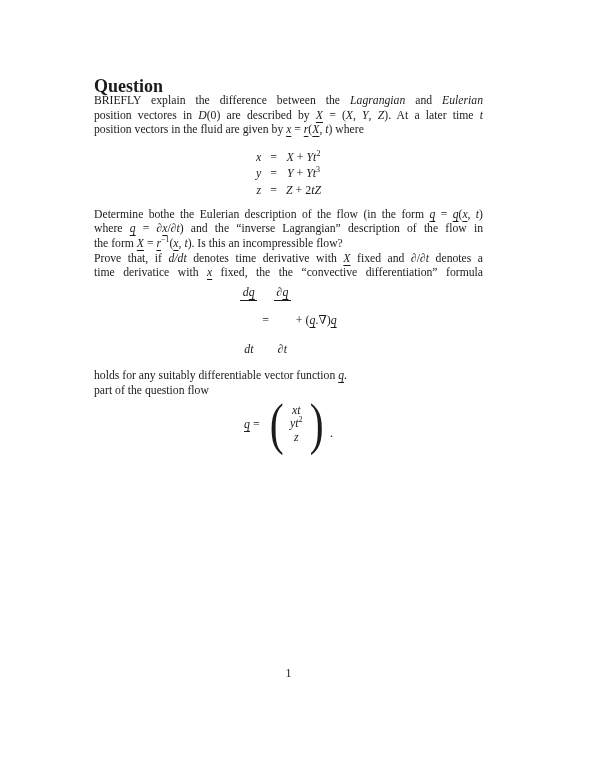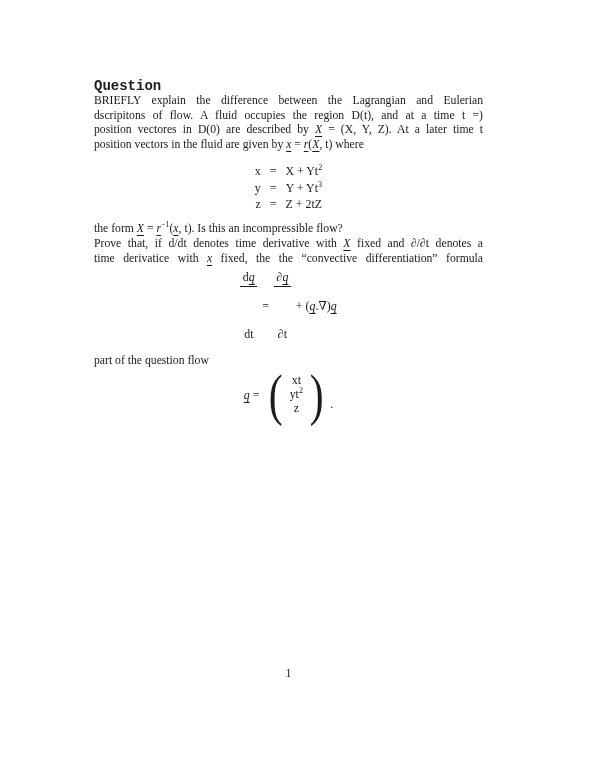--- a/index.html
+++ b/index.html
@@ -10,35 +10,34 @@
     font-family: "Liberation Serif", "DejaVu Serif", serif;
     color: #1b1b1b;
     overflow: hidden;
   }
   .content {
     position: absolute;
     left: 94px; top: 79px; width: 389px;
   }
   .heading {
     font-weight: bold;
-    font-size: 14px;
+    font-size: 18px;
     line-height: 15px;
-    font-family: Liberation Mono, monospace;
   }
   .para { font-size: 11.7px; }
   .ln {
     line-height: 14.6px;
     white-space: nowrap;
   }
   .just {
     text-align: justify;
     text-align-last: justify;
     overflow: hidden;
   }
-  .iv { }
+  .iv { font-style: italic; }
   .uv {
     font-style: italic;
     text-decoration: underline;
     text-decoration-thickness: 0.9px;
     text-underline-offset: 2.5px;
   }
   sup { font-size: 0.68em; line-height: 0; }
   
   .eqnarray {
     display: grid;
@@ -99,57 +98,59 @@
 </head>
 <body>
 
 <div class="page">
   <div class="content">
 
     <div class="heading">Question</div>
 
     <div class="para">
       <div class="ln just">BRIEFLY explain the difference between the <span class="iv">Lagrangian</span> and <span class="iv">Eulerian</span></div>
-      <div class="ln just">dscripitons of flow. A fluid occupies the region <span class="iv">D</span>(<span class="iv">t</span>), and at a time <span class="iv">t</span> =)</div>
       <div class="ln just">position vectores in <span class="iv">D</span>(0) are described by <span class="uv">X</span> = (<span class="iv">X</span>, <span class="iv">Y</span>, <span class="iv">Z</span>). At a later time <span class="iv">t</span></div>
       <div class="ln">position vectors in the fluid are given by <span class="uv">x</span> = <span class="uv">r</span>(<span class="uv">X</span>, <span class="iv">t</span>) where</div>
     </div>
 
     <div class="eqnarray">
       <span class="eq-lhs"><span class="iv">x</span></span>
       <span class="eq-rel">=</span>
       <span class="eq-rhs"><span class="iv">X</span> + <span class="iv">Yt</span><sup>2</sup></span>
       <span class="eq-lhs"><span class="iv">y</span></span>
       <span class="eq-rel">=</span>
       <span class="eq-rhs"><span class="iv">Y</span> + <span class="iv">Yt</span><sup>3</sup></span>
       <span class="eq-lhs"><span class="iv">z</span></span>
       <span class="eq-rel">=</span>
       <span class="eq-rhs"><span class="iv">Z</span> + 2<span class="iv">tZ</span></span>
     </div>
 
     <div class="para">
+      <div class="ln just">Determine bothe the Eulerian description of the flow (in the form <span class="uv">q</span> = <span class="uv">q</span>(<span class="uv">x</span>, <span class="iv">t</span>)</div>
+      <div class="ln just">where <span class="uv">q</span> = ∂<span class="uv">x</span>/∂<span class="iv">t</span>) and the “inverse Lagrangian” description of the flow in</div>
       <div class="ln">the form <span class="uv">X</span> = <span class="uv">r</span><sup>−1</sup>(<span class="uv">x</span>, <span class="iv">t</span>). Is this an incompressible flow?</div>
       <div class="ln just">Prove that, if <span class="iv">d/dt</span> denotes time derivative with <span class="uv">X</span> fixed and ∂/∂<span class="iv">t</span> denotes a</div>
       <div class="ln just">time derivatice with <span class="uv">x</span> fixed, the the “convective differentiation” formula</div>
     </div>
 
     <div class="formula">
       <span class="frac">
           <span class="num"><span class="iv">d</span><span class="uv">q</span></span>
           <span class="den"><span class="iv">dt</span></span>
         </span>
       <span>=</span>
       <span class="frac">
           <span class="num">∂<span class="uv">q</span></span>
           <span class="den">∂<span class="iv">t</span></span>
         </span>
       <span>+ (<span class="uv">q</span>.∇)<span class="uv">q</span></span>
     </div>
 
     <div class="para">
+      <div class="ln">holds for any suitably differentiable vector function <span class="uv">q</span>.</div>
       <div class="ln">part of the question flow</div>
     </div>
 
     <div class="vector">
       <span class="vlhs"><span class="uv">q</span> =</span>
       <span class="paren">(</span>
       <span class="vcol">
         <span class="ventry"><span class="iv">xt</span></span>
         <span class="ventry"><span class="iv">yt</span><sup>2</sup></span>
         <span class="ventry"><span class="iv">z</span></span>

